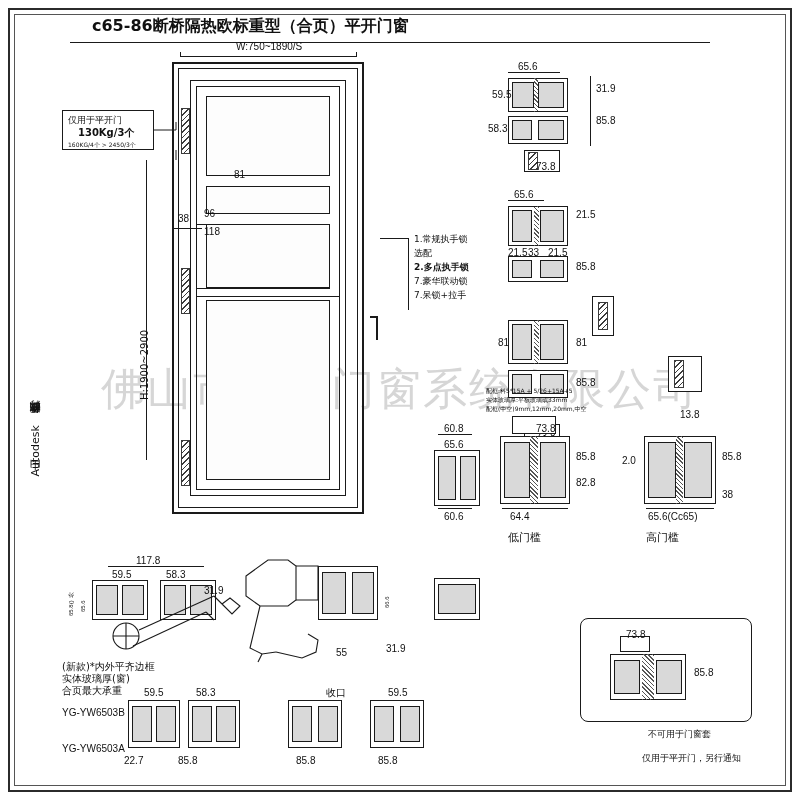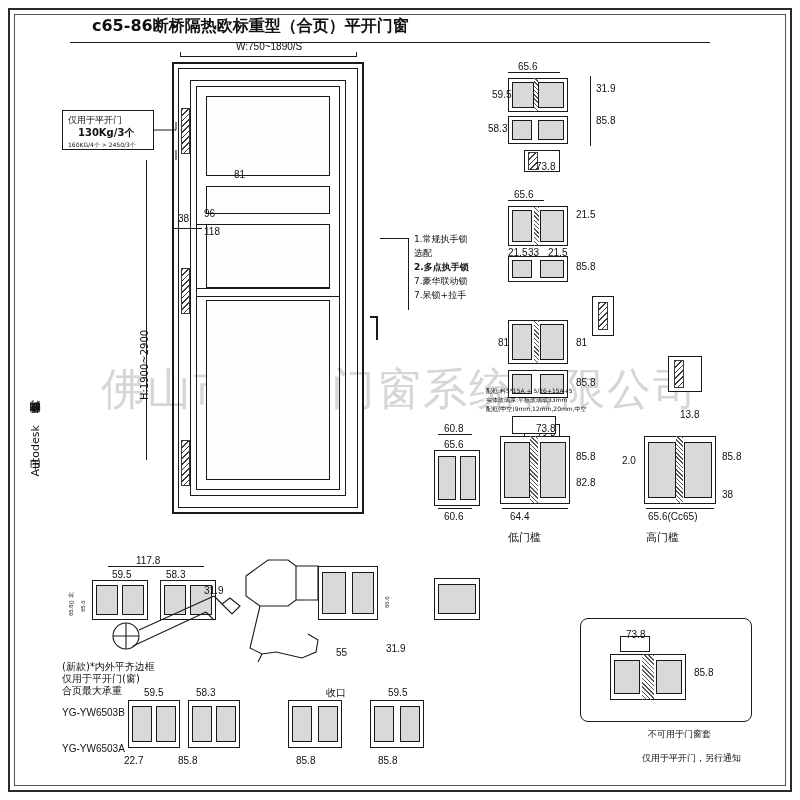--- a/index.html
+++ b/index.html
@@ -238,21 +238,21 @@
   <div class="sect" style="left:318px;top:566px;width:60px;height:54px;"></div>
   <div class="sectfill" style="left:322px;top:572px;width:24px;height:42px;"></div>
   <div class="sectfill" style="left:352px;top:572px;width:22px;height:42px;"></div>
   <div class="txt t6 vert180" style="left:384px;top:578px;height:30px;">66.6</div>
   <div class="txt t7" style="left:336px;top:648px;">55</div>
   <div class="txt t7" style="left:386px;top:644px;">31.9</div>
   <div class="sect" style="left:434px;top:578px;width:46px;height:42px;"></div>
   <div class="sectfill" style="left:438px;top:584px;width:38px;height:30px;"></div>
 
   <div class="txt t7 cn" style="left:62px;top:662px;">(新款)*内外平齐边框</div>
-  <div class="txt t7 cn" style="left:62px;top:674px;">仅用于平开门(窗)</div>
+  <div class="txt t7 cn" style="left:62px;top:674px;">实体玻璃厚(窗)</div>
   <div class="txt t7 cn" style="left:62px;top:686px;">合页最大承重</div>
   <div class="txt t7" style="left:62px;top:708px;">YG-YW6503B</div>
   <div class="txt t7" style="left:62px;top:744px;">YG-YW6503A</div>
 
   <div class="txt t7" style="left:144px;top:688px;">59.5</div>
   <div class="txt t7" style="left:196px;top:688px;">58.3</div>
   <div class="sect" style="left:128px;top:700px;width:52px;height:48px;"></div>
   <div class="sectfill" style="left:132px;top:706px;width:20px;height:36px;"></div>
   <div class="sectfill" style="left:156px;top:706px;width:20px;height:36px;"></div>
   <div class="sect" style="left:188px;top:700px;width:52px;height:48px;"></div>

